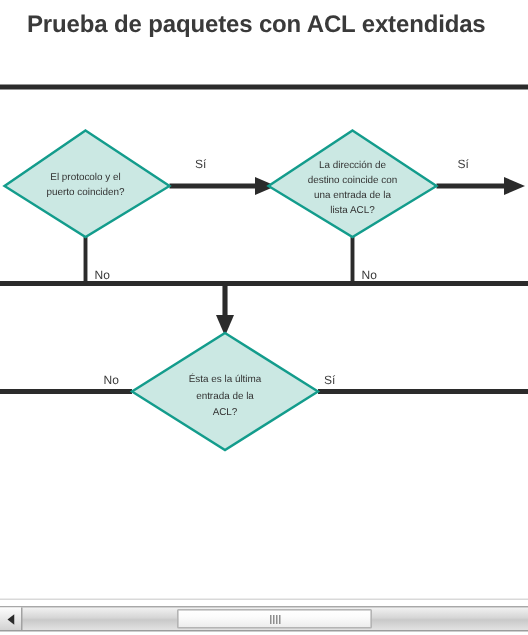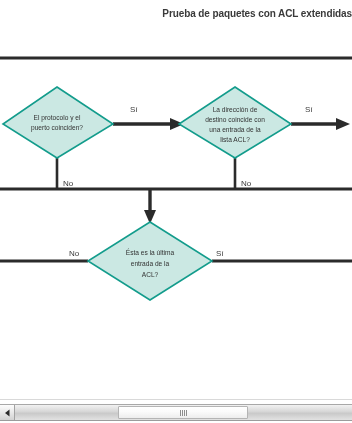--- a/index.html
+++ b/index.html
@@ -24,24 +24,24 @@
     height: 400px;
     background: #ffffff;
     overflow: hidden;
   }
 
   
   #title {
     position: absolute;
     left: 0; top: 8px;
     width: 352px;
-    text-align: right;
-    padding-left: 46px;
+    text-align: left;
+    padding-left: 18px;
     box-sizing: border-box;
-    font-size: 10px;
+    font-size: 16px;
     font-weight: bold;
     color: #3a3a3a;
     letter-spacing: -0.1px;
     white-space: nowrap;
   }
 
   
   #diagram {
     position: absolute;
     left: 0; top: 0;

